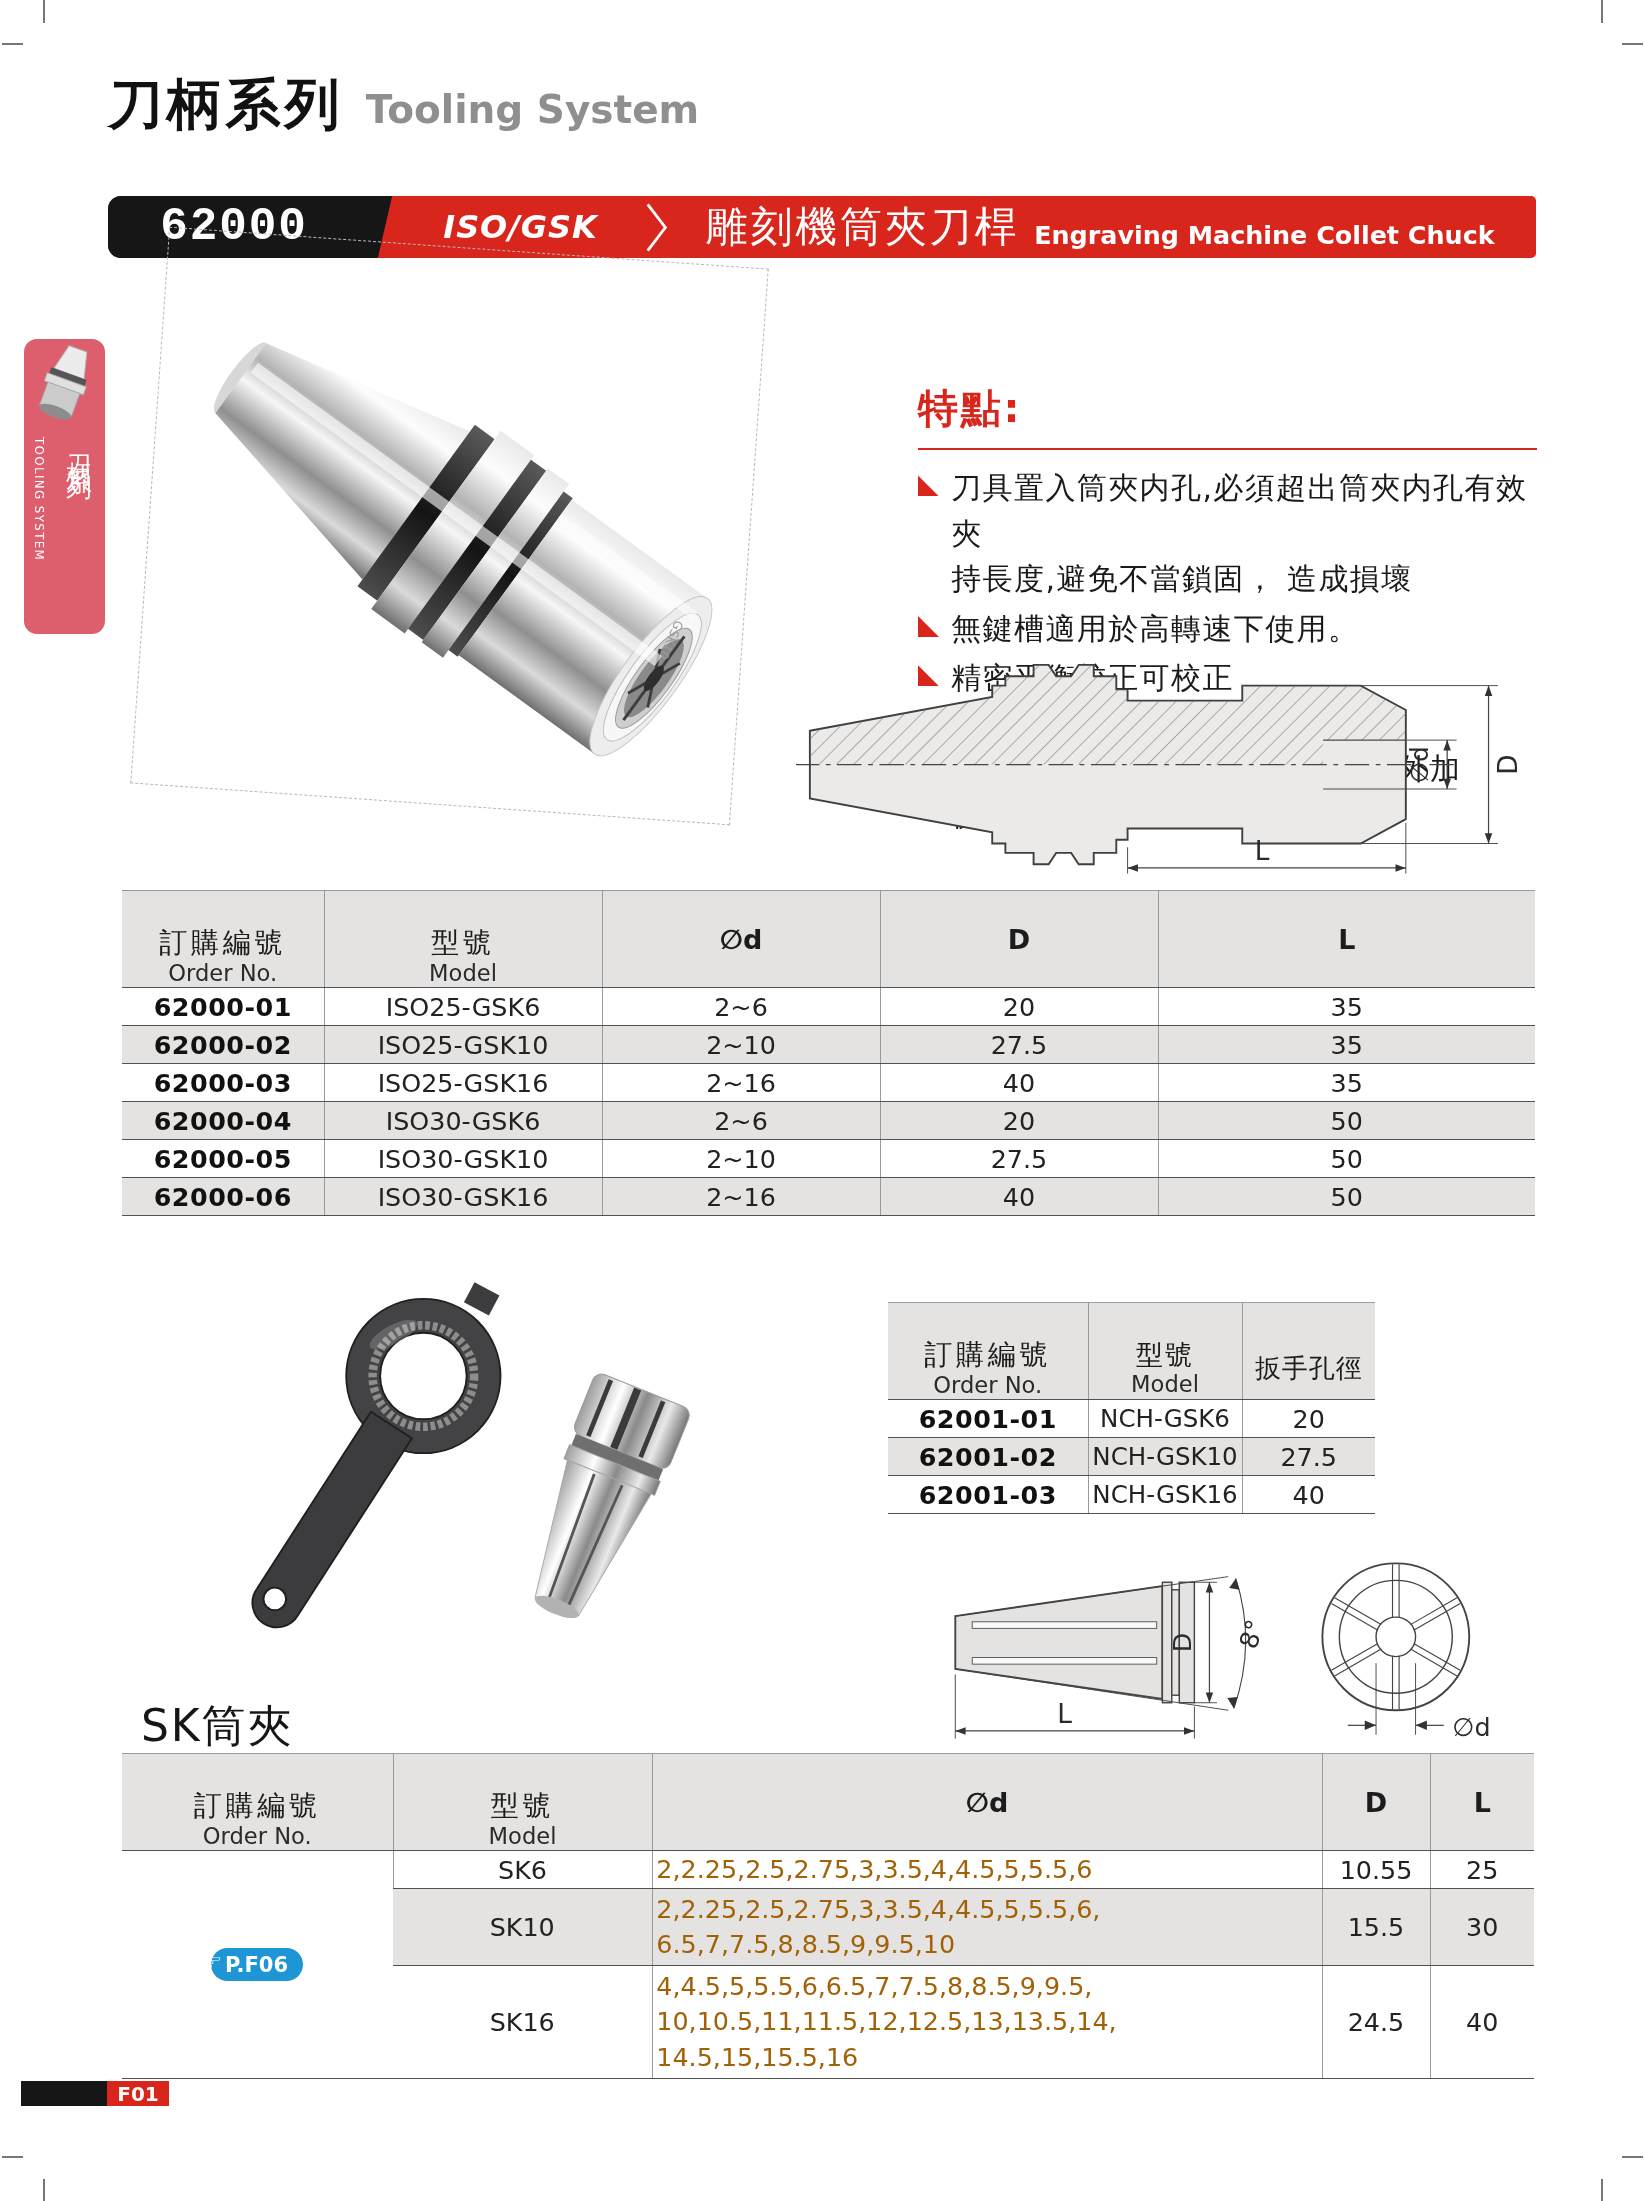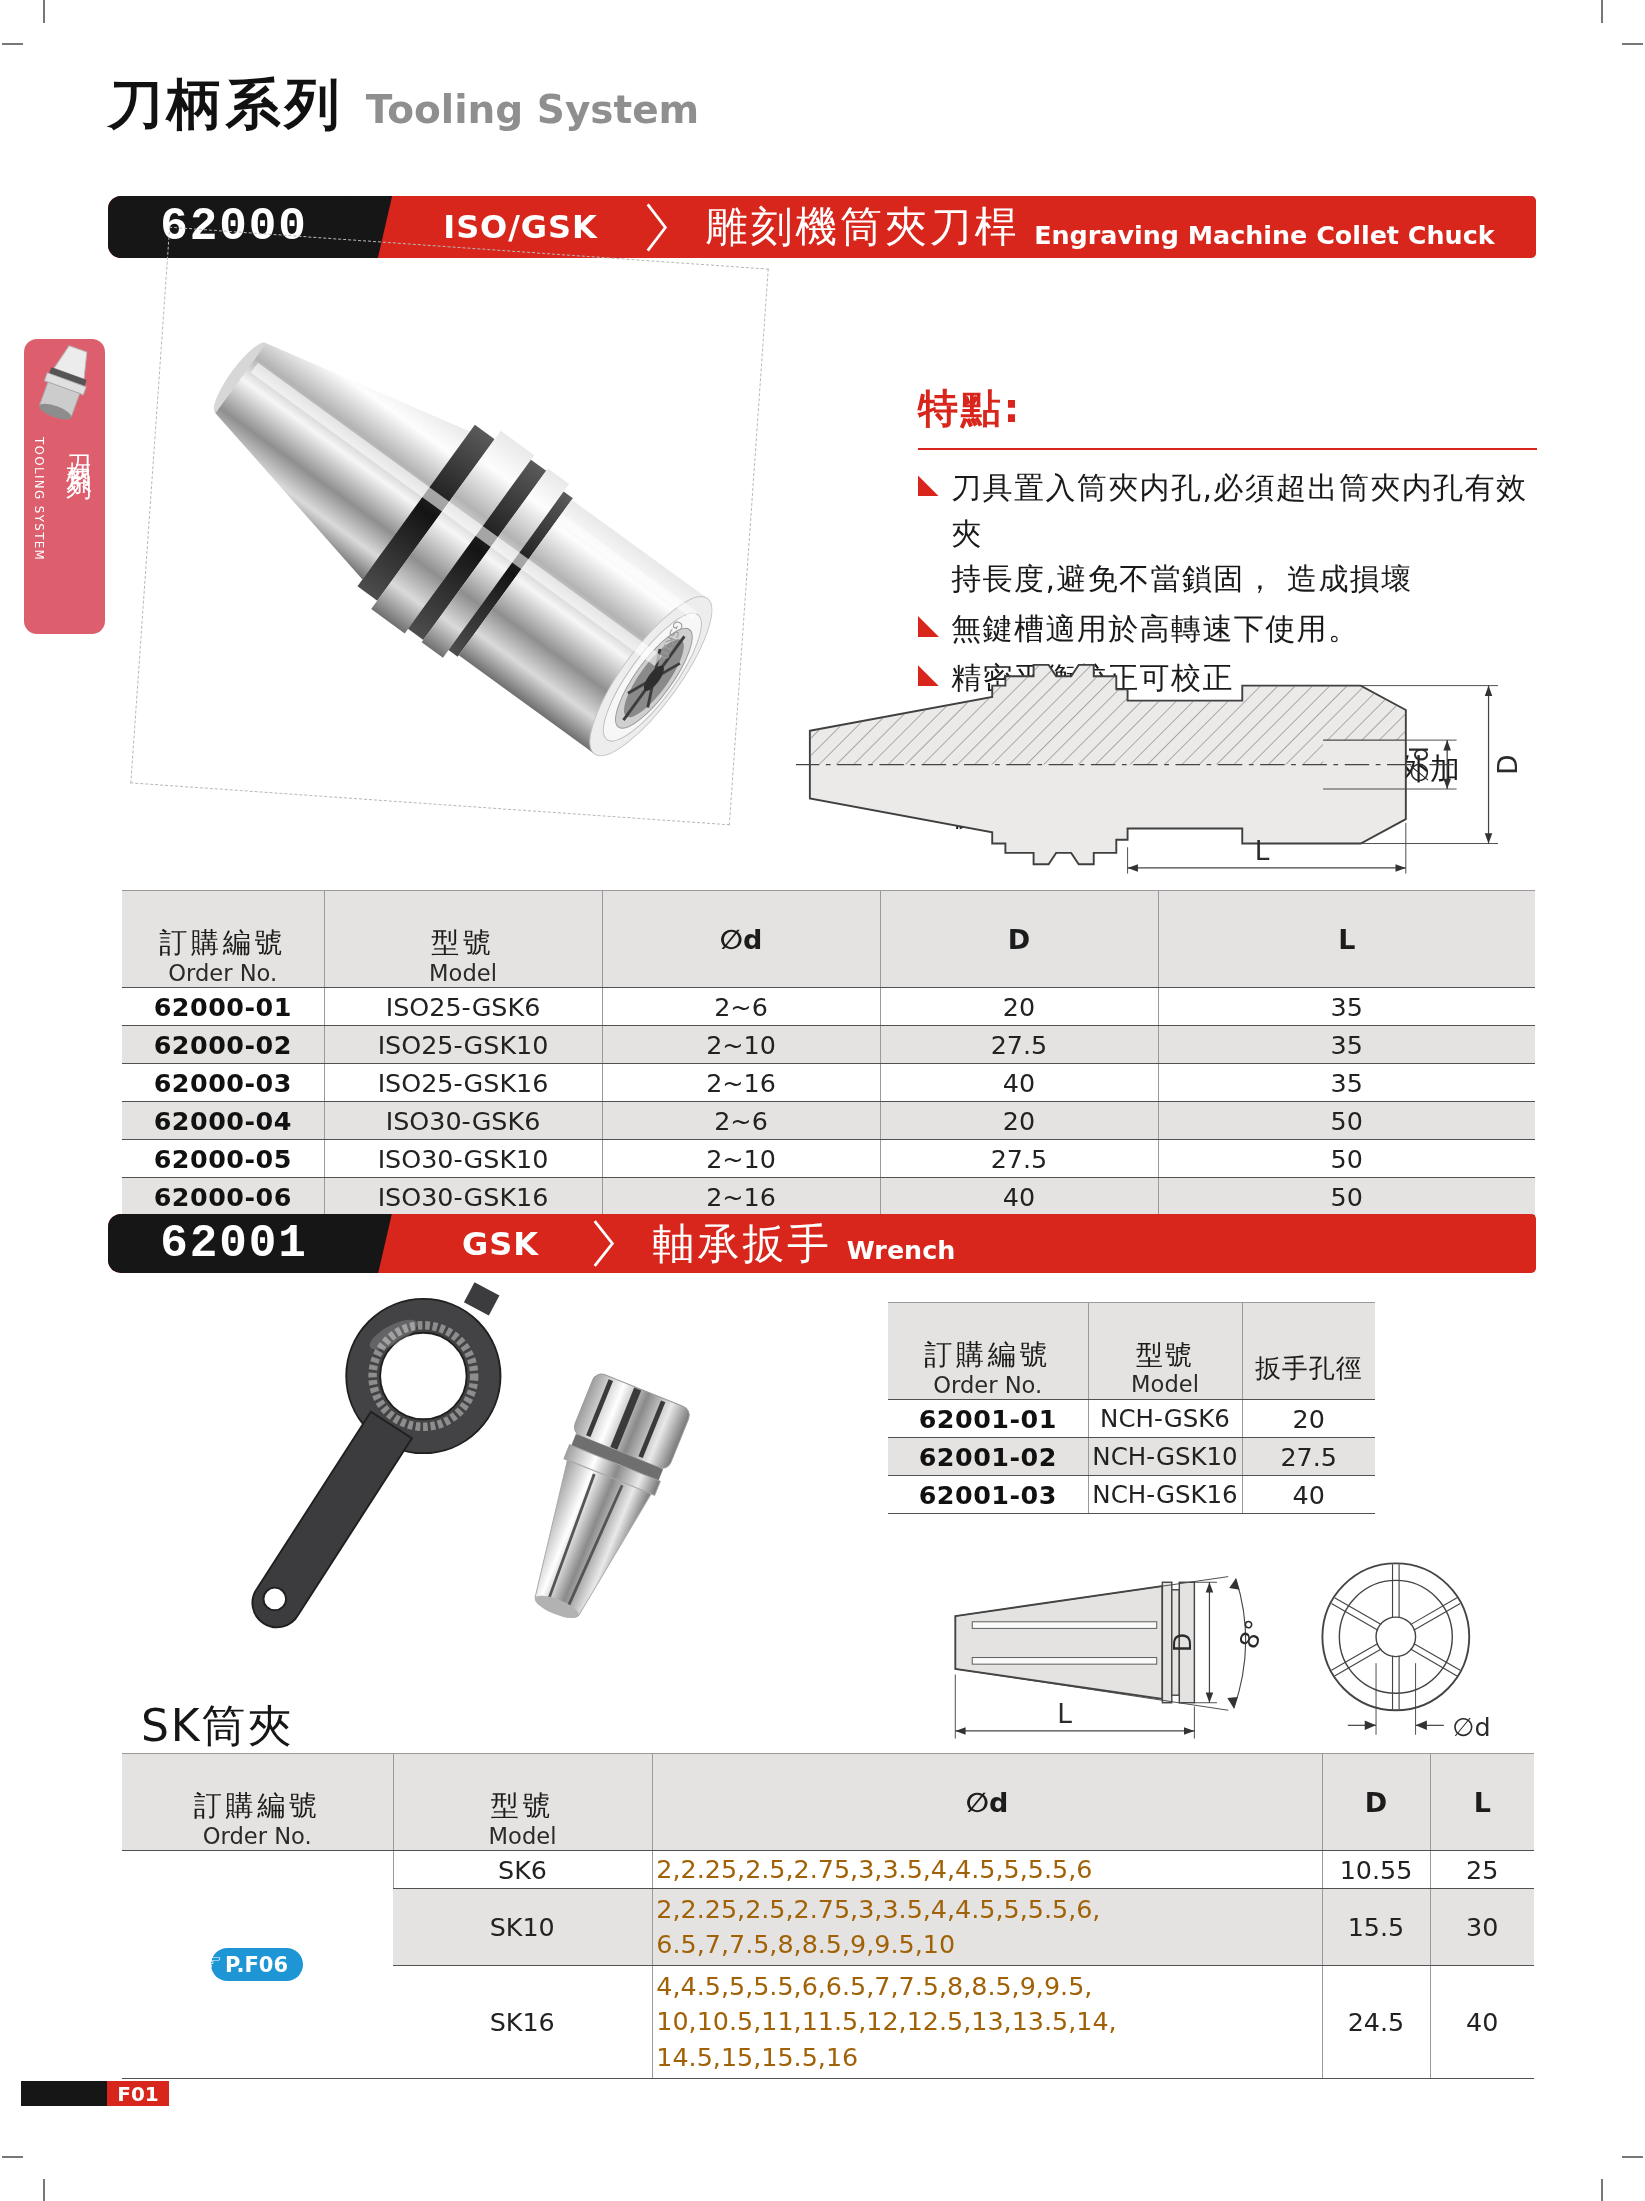--- a/index.html
+++ b/index.html
@@ -16,21 +16,21 @@
 
   
   .banner { position:absolute; left:108px; width:1428px; height:62px; background:#d8261c;
             border-radius:13px 4.7px 4.7px 13px; display:flex; align-items:center; }
   .chip { position:relative; width:252px; height:100%; background:#161616; border-radius:13px 0 0 13px;
           display:flex; align-items:center; justify-content:center; flex:none; }
   .chip-code { color:#fff; font-size:46px; font-weight:bold; letter-spacing:1.9px;font-family:Liberation Mono, monospace; }
   .chip-tail { position:absolute; right:-24.5px; top:0; width:43px; height:100%; background:#161616;
                transform:skewX(-13deg); }
   .std { color:#fff; font-size:32px; font-weight:bold; letter-spacing:0.9px; text-align:center; flex:none; }
-  .banner1 .std { width:235px; margin-left:43px; }
+  .banner1 .std { width:235px; margin-left:43px;font-style:italic; }
   .banner2 .std { width:169px; margin-left:56px; }
   .chev { flex:none; margin-left:5.6px; }
   .bzh { color:#fff; font-size:42px; letter-spacing:2.8px; margin-left:36px; flex:none; }
   .ben { color:#fff; font-size:25.4px; font-weight:bold; margin-left:15px; align-self:flex-end; padding-bottom:8.5px; }
 
   
   .sidebar-tab { position:absolute; left:23.5px; top:339px; width:81px; height:295px;
                  background:#dd5f6e; border-radius:13px; }
   .side-zh { position:absolute; right:7.5px; top:96px; writing-mode:vertical-rl; color:#fff;
              font-size:25.4px; letter-spacing:6.6px; }
@@ -294,32 +294,20 @@
             <td class="order">62000-06</td>
             <td class="cell">ISO30-GSK16</td>
             <td class="cell">2~16</td>
             <td class="cell">40</td>
             <td class="cell">50</td>
           </tr>
       </tbody>
     </table>
   </div>
 
-  <div class="banner banner2" style="top:1214px; height:59px">
-    <div class="chip">
-      <span class="chip-code">62001</span>
-      <div class="chip-tail"></div>
-    </div>
-    <div class="std">GSK</div>
-    <svg class="chev" width="26" height="51" viewBox="0 0 28 54">
-      <path d="M4,3 L23,27 L4,51" stroke="#ffffff" stroke-width="3" fill="none"></path>
-    </svg>
-    <div class="bzh">軸承扳手</div>
-    <div class="ben">Wrench</div>
-  </div>
 
   <svg class="wrench-photo" width="527" height="395" viewBox="0 0 560 420">
     <defs>
       <linearGradient id="met2" x1="0" y1="0" x2="1" y2="0">
         <stop offset="0" stop-color="#9e9e9e"></stop>
           <stop offset="0.3" stop-color="#ffffff"></stop>
         <stop offset="0.55" stop-color="#8a8a8a"></stop>
           <stop offset="0.8" stop-color="#e9e9e9"></stop>
         <stop offset="1" stop-color="#777777"></stop>
       </linearGradient>

